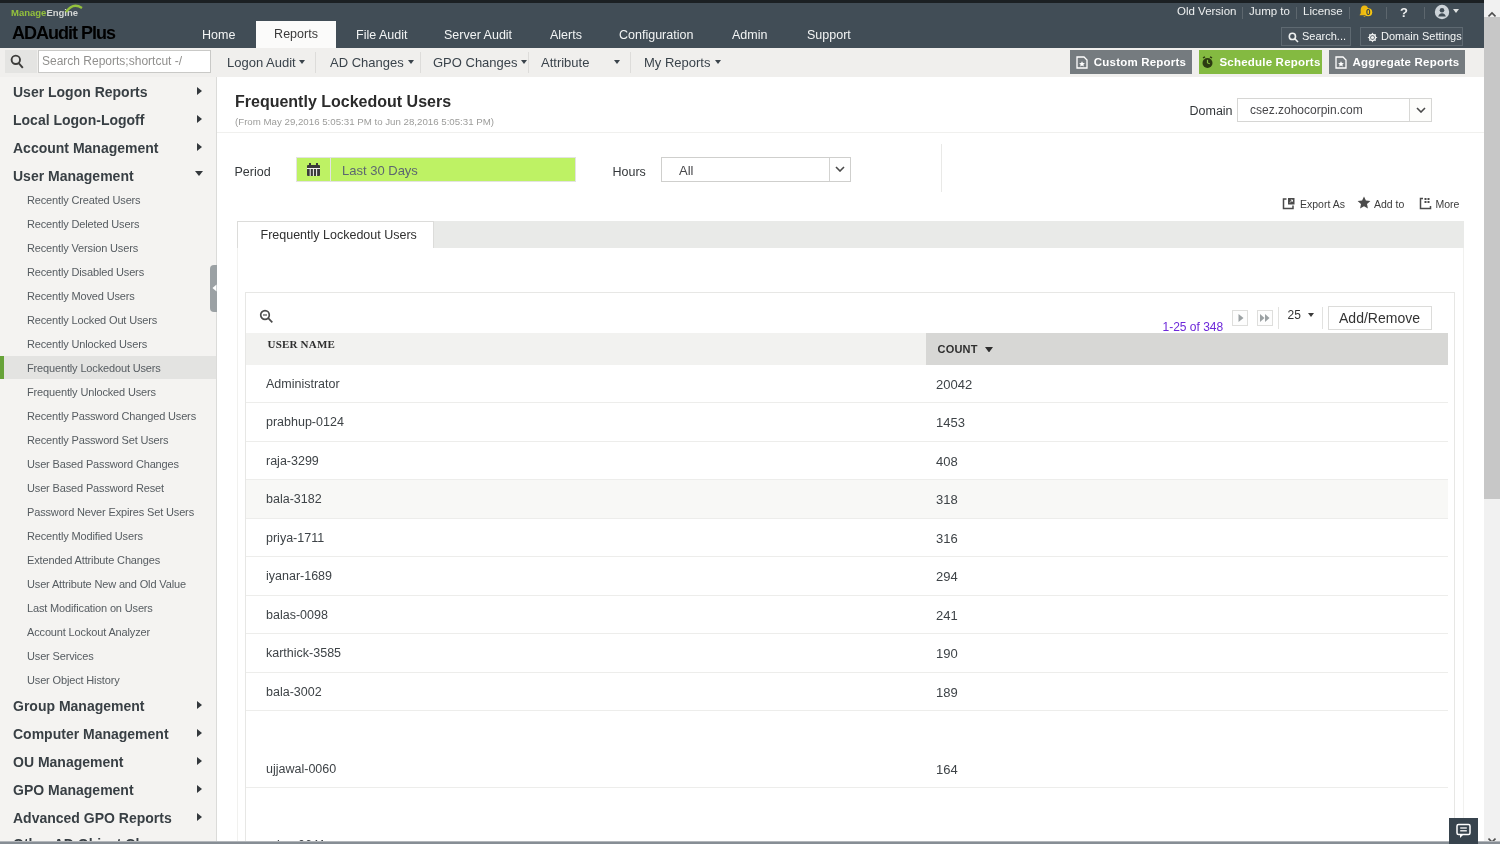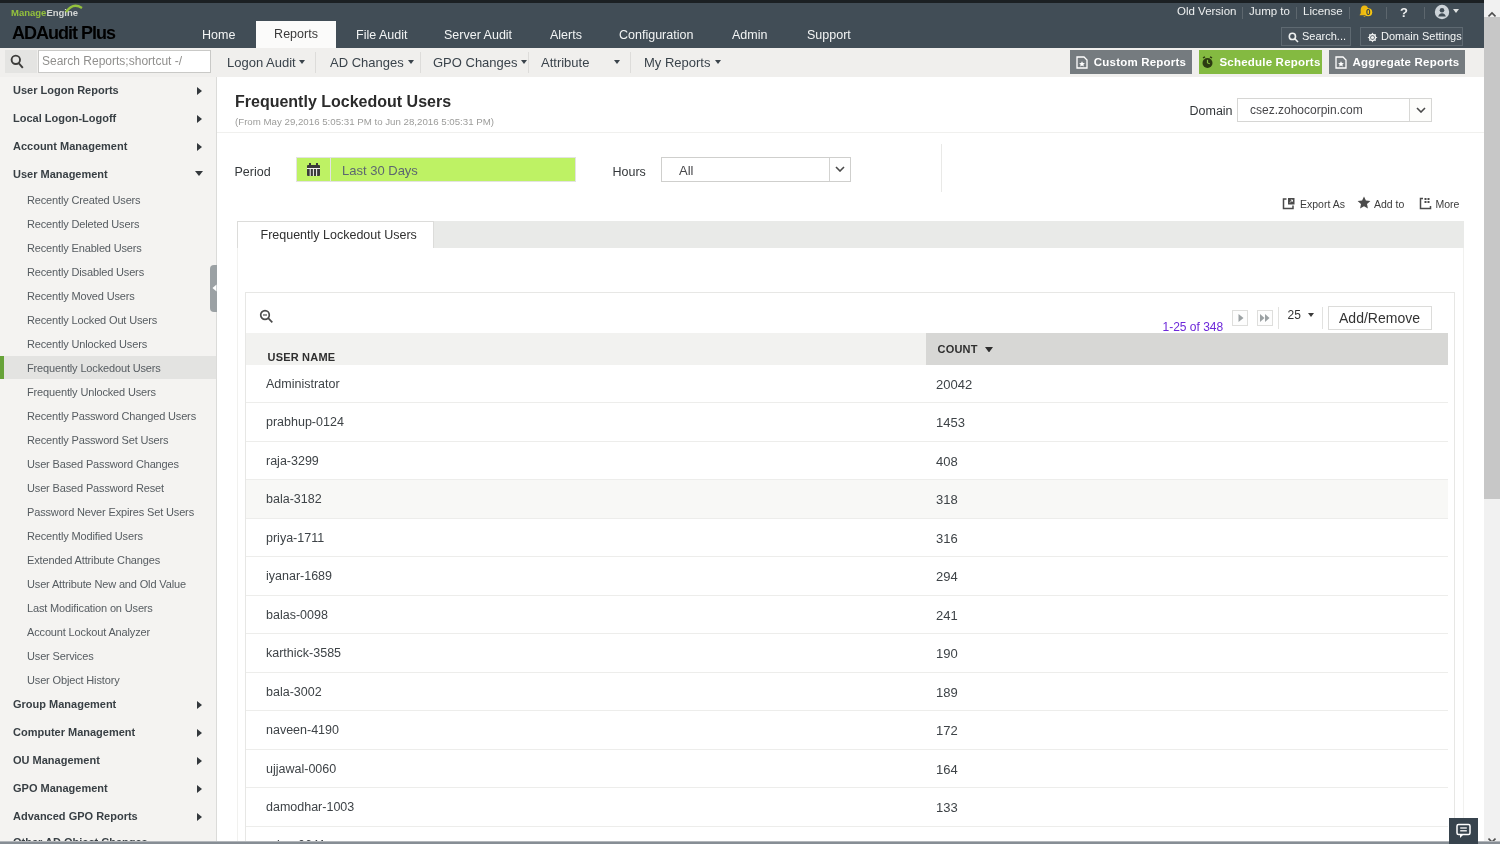--- a/index.html
+++ b/index.html
@@ -24,21 +24,21 @@
 #srch-sq { position:absolute; left:5px; top:50px; width:32px; height:23px; background:#e4e4e2; }
 #srch-box { position:absolute; left:38px; top:50px; width:173px; height:23px; background:#fff; border:1px solid #c9c9c7; color:#908f8d; font-size:12px; line-height:21px; padding-left:3px; }
 .menu-item { position:absolute; top:55px; font-size:13px; color:#3a434b; }
 .mcaret { position:absolute; top:60px; width:0; height:0; border-top:4px solid #3a434b; border-left:3.5px solid transparent; border-right:3.5px solid transparent; }
 .menu-sep { position:absolute; top:52px; width:1px; height:21px; background:#dddcda; }
 .rbtn { position:absolute; top:50px; height:24px; color:#fff; font-size:11.5px; font-weight:bold; letter-spacing:0.2px; display:flex; align-items:center; justify-content:center; }
 .rbtn svg { margin-right:6px; }
 
 
 #sidebar { position:absolute; left:0; top:77px; width:217px; height:767px; background:#f4f3f1; border-right:1px solid #dbdbd9; }
-.side-main { position:absolute; left:13px; font-size:11px; font-weight:bold; color:#383f44; }
+.side-main { position:absolute; left:13px; font-size:14px; font-weight:bold; color:#383f44; }
 .side-sub { position:absolute; left:27px; font-size:11px; letter-spacing:-0.15px; color:#565c61; }
 .caret-r { position:absolute; left:197px; width:0; height:0; border-left:5px solid #33383c; border-top:4px solid transparent; border-bottom:4px solid transparent; }
 .caret-d { position:absolute; left:195px; width:0; height:0; border-top:5px solid #33383c; border-left:4px solid transparent; border-right:4px solid transparent; }
 #sel-row { position:absolute; left:0; top:356px; width:216px; height:23px; background:#e3e3e1; border-left:4px solid #67a339; }
 #handle { position:absolute; left:209.5px; top:265px; width:8px; height:47px; background:#9ba1a4; border-radius:4px 0 0 4px; }
 
 
 #main { position:absolute; left:217px; top:77px; width:1267px; height:767px; background:#fff; }
 #title { position:absolute; left:18px; top:16px; font-size:16px; font-weight:bold; color:#2b2b2b; }
 #subtitle { position:absolute; left:18px; top:39px; font-size:9.7px; color:#9c9c9a; }
@@ -184,21 +184,21 @@
   <div class="side-main" style="top:84px">User Logon Reports</div>
     <div class="caret-r" style="top:87px"></div>
   <div class="side-main" style="top:112px">Local Logon-Logoff</div>
     <div class="caret-r" style="top:115px"></div>
   <div class="side-main" style="top:140px">Account Management</div>
     <div class="caret-r" style="top:143px"></div>
   <div class="side-main" style="top:168px">User Management</div>
     <div class="caret-d" style="top:171px"></div>
   <div class="side-sub" style="top:194px">Recently Created Users</div>
   <div class="side-sub" style="top:218px">Recently Deleted Users</div>
-  <div class="side-sub" style="top:242px">Recently Enabled Users</div>
+  <div class="side-sub" style="top:242px">Recently Version Users</div>
   <div class="side-sub" style="top:266px">Recently Disabled Users</div>
   <div class="side-sub" style="top:290px">Recently Moved Users</div>
   <div class="side-sub" style="top:314px">Recently Locked Out Users</div>
   <div class="side-sub" style="top:338px">Recently Unlocked Users</div>
   <div class="side-sub" style="top:362px">Frequently Lockedout Users</div>
   <div class="side-sub" style="top:386px">Frequently Unlocked Users</div>
   <div class="side-sub" style="top:410px">Recently Password Changed Users</div>
   <div class="side-sub" style="top:434px">Recently Password Set Users</div>
   <div class="side-sub" style="top:458px">User Based Password Changes</div>
   <div class="side-sub" style="top:482px">User Based Password Reset</div>
@@ -313,21 +313,21 @@
             <path d="M5 0 L9.5 4 L5 8 Z" fill="#9ba1a3"></path>
           </svg>
         </div>
       <div class="abs" style="left:1042px; top:15px; font-size:12px; color:#333;">25</div>
       <div class="abs" style="left:1062px;top:20.5px;width:0;height:0;border-top:4px solid #3a3a3a;border-left:3.5px solid transparent;border-right:3.5px solid transparent;"></div>
         <div class="abs" style="left:1032px; top:14px; width:1px; height:22px; background:#e2e2e0;"></div>
       <div class="abs" style="left:1076.5px; top:14px; width:1px; height:22px; background:#e2e2e0;"></div>
       <div class="abs" style="left:1082px; top:13.5px; width:104px; height:24px; border:1px solid #dcdcda; font-size:14px; color:#333; text-align:center; line-height:22px;">Add/Remove Columns</div>
 
       <div id="thead-un">
-          <span class="th-txt" style="position:absolute;left:22px;top:18px;">USER NAME</span>
+          <span class="th-txt" style="position:absolute;left:22px;top:5px;font-family:Liberation Serif, serif;">USER NAME</span>
         </div>
       <div id="thead-ct">
           <span class="th-txt" style="position:absolute;left:12px;top:10px;">COUNT</span>
           <svg width="8" height="5.5" viewBox="0 0 8 5.5" style="position:absolute;left:59.5px;top:13.5px">
             <path d="M0 0 L8 0 L4 5.5 Z" fill="#2e2e2e"></path>
           </svg>
         </div>
 
       <div class="row" style="top:72px;">
           <span class="cell-n">Administrator</span>
@@ -358,31 +358,23 @@
           <span class="cell-c">241</span>
         </div>
       <div class="row" style="top:341.5px;">
           <span class="cell-n">karthick-3585</span>
           <span class="cell-c">190</span>
         </div>
       <div class="row" style="top:380px;">
           <span class="cell-n">bala-3002</span>
           <span class="cell-c">189</span>
         </div>
-      <div class="row" style="top:418.5px;">
-          <span class="cell-n">naveen-4190</span>
-          <span class="cell-c">172</span>
-        </div>
       <div class="row" style="top:457px;">
           <span class="cell-n">ujjawal-0060</span>
           <span class="cell-c">164</span>
-        </div>
-      <div class="row" style="top:495.5px;">
-          <span class="cell-n">damodhar-1003</span>
-          <span class="cell-c">133</span>
         </div>
       <div class="row" style="top:534px; border-bottom:none; height:18px;">
           <span class="cell-n" style="top:11px">rajan-0641</span>
           <span class="cell-c" style="top:11px">105</span>
         </div>
     </div>
   </div>
 
   <div id="sbar">
     <div id="sthumb"></div>

